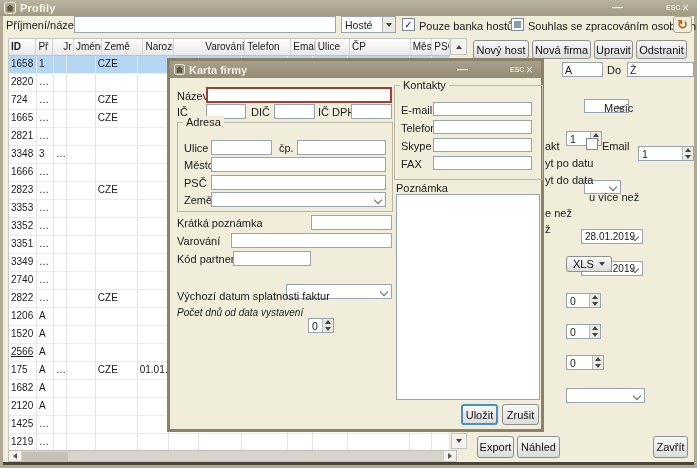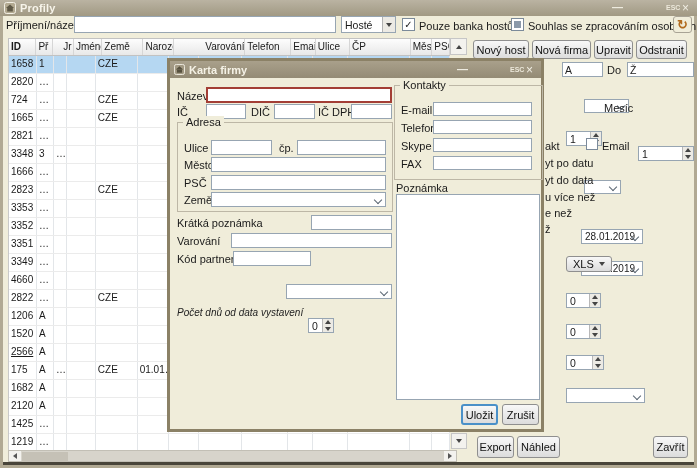--- a/index.html
+++ b/index.html
@@ -307,21 +307,21 @@
         <div class="td" style="width: 30px;"></div>
         <div class="td" style="width: 43px;"></div>
         <div class="td" style="width: 47px;"></div>
         <div class="td" style="width: 25px;"></div>
         <div class="td" style="width: 35px;"></div>
         <div class="td" style="width: 62px;"></div>
         <div class="td" style="width: 22px;"></div>
         <div class="td" style="width: 18px;"></div>
       </div>
       <div class="tr">
-        <div class="td" style="width: 28px;">4660</div>
+        <div class="td" style="width: 28px;">2740</div>
         <div class="td" style="width: 17px;">…</div>
         <div class="td" style="width: 13px;"></div>
         <div class="td" style="width: 29px;"></div>
         <div class="td" style="width: 42px;"></div>
         <div class="td" style="width: 31px;"></div>
         <div class="td" style="width: 30px;"></div>
         <div class="td" style="width: 43px;"></div>
         <div class="td" style="width: 47px;"></div>
         <div class="td" style="width: 25px;"></div>
         <div class="td" style="width: 35px;"></div>
@@ -525,21 +525,21 @@
   <span class="abs lbl" style="left:545px;top:157px;">yt po datu</span>
   <div class="abs combo" style="left:581px;top:154px;width:62px;height:15px;">
     <span class="txt">28.01.2019</span>
       <span class="chev" style="top:4px;"></span>
   </div>
   <span class="abs lbl" style="left:545px;top:174px;">yt do data</span>
   <div class="abs combo" style="left:581px;top:171px;width:62px;height:15px;">
     <span class="txt">28.01.2019</span>
       <span class="chev" style="top:4px;"></span>
   </div>
-  <span class="abs lbl" style="left:545px;top:191px;">u více než</span>
+  <span class="abs lbl" style="left:545px;top:191px;padding-left:44px;">u více než</span>
   <div class="abs spin" style="left:566px;top:188px;width:35px;height:15px;">
     <span class="val">0</span>
     <span class="btns">
         <span>
           <i class="tri-up"></i>
         </span>
         <span>
           <i class="tri-dn"></i>
         </span>
       </span>
@@ -621,20 +621,21 @@
 
     <span class="abs lbl" style="left:7px;top:156px;">Krátká poznámka</span>
     <input class="abs inp" style="left: 141px; top: 154px; width: 81px; height: 15px;">
     <span class="abs lbl" style="left:7px;top:174px;">Varování</span>
     <input class="abs inp" style="left: 61px; top: 172px; width: 161px; height: 15px;">
     <span class="abs lbl" style="left:7px;top:192px;">Kód partnera</span>
     <input class="abs inp" style="left: 63px; top: 190px; width: 78px; height: 15px;">
     <div class="abs combo" style="left:116px;top:208px;width:106px;height:15px;">
         <span class="chev" style="top:4px;"></span>
       </div>
+    <span class="abs lbl" style="left:7px;top:229px;">Výchozí datum splatnosti faktur</span>
     <div class="abs spin" style="left:138px;top:227px;width:26px;height:15px;">
       <span class="val">0</span>
       <span class="btns">
           <span>
             <i class="tri-up"></i>
           </span>
           <span>
             <i class="tri-dn"></i>
           </span>
         </span>

